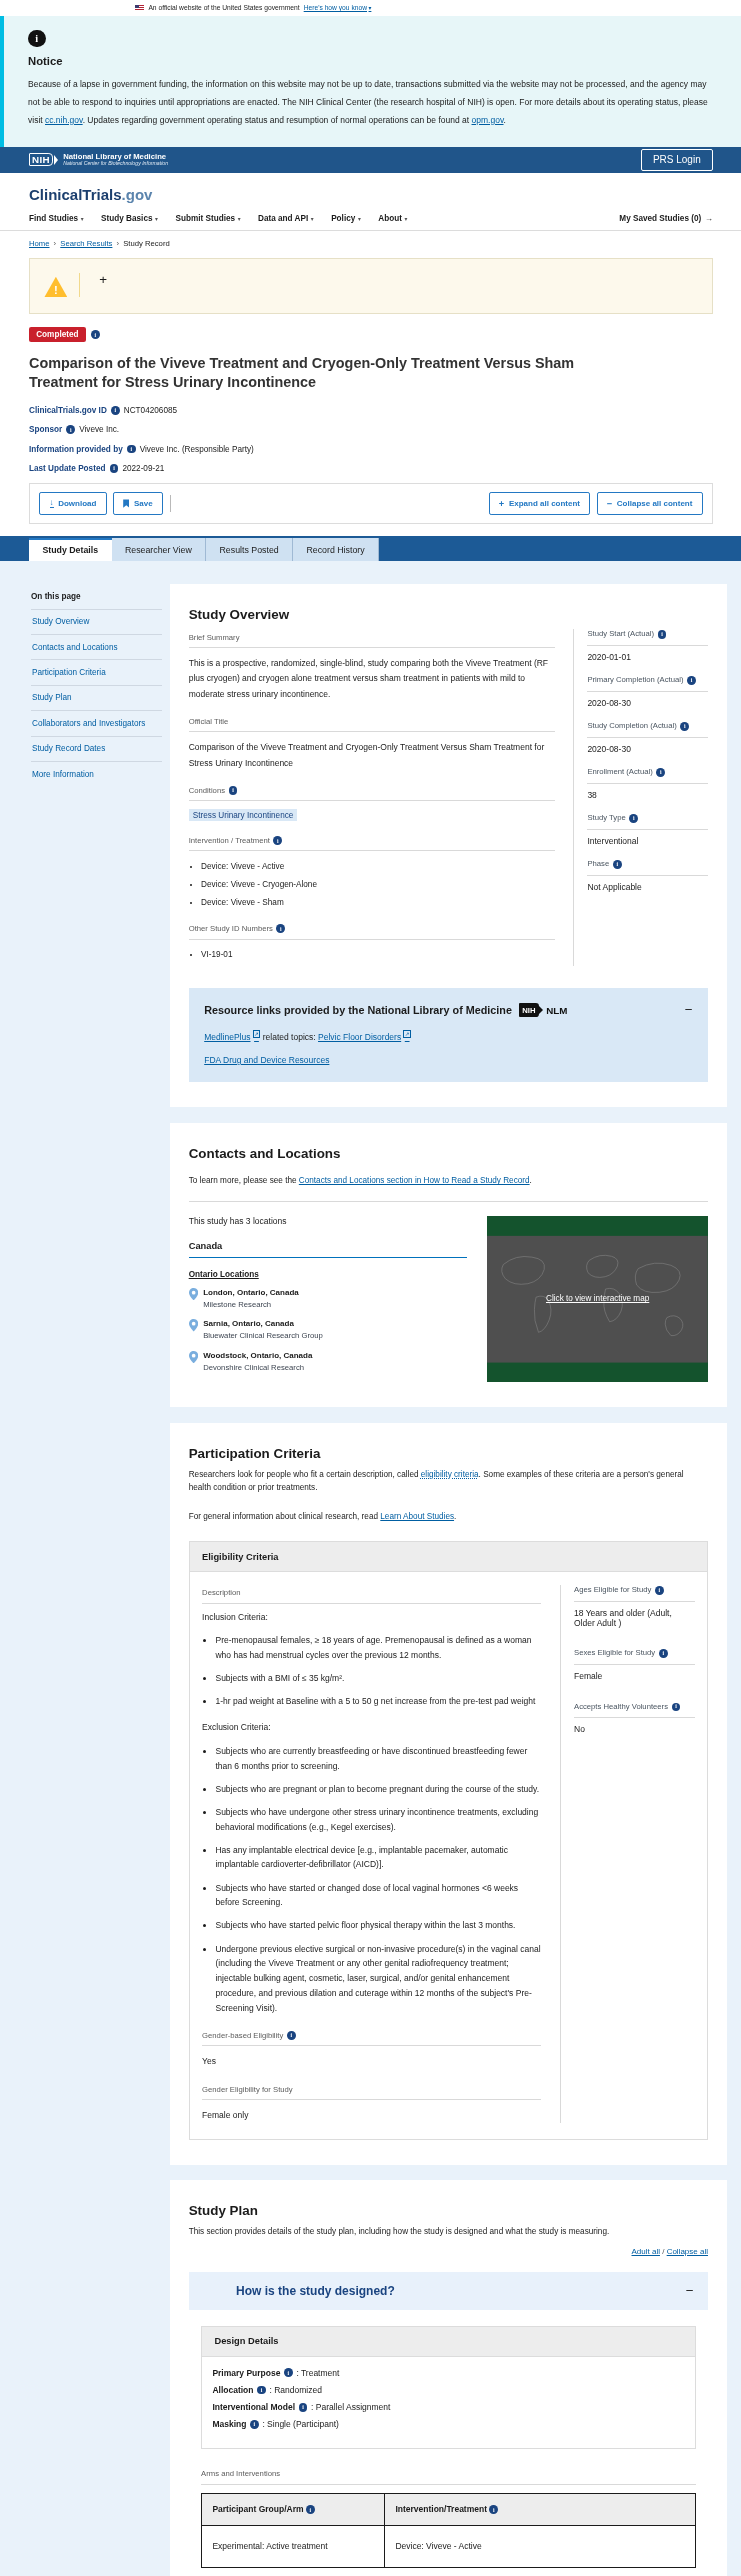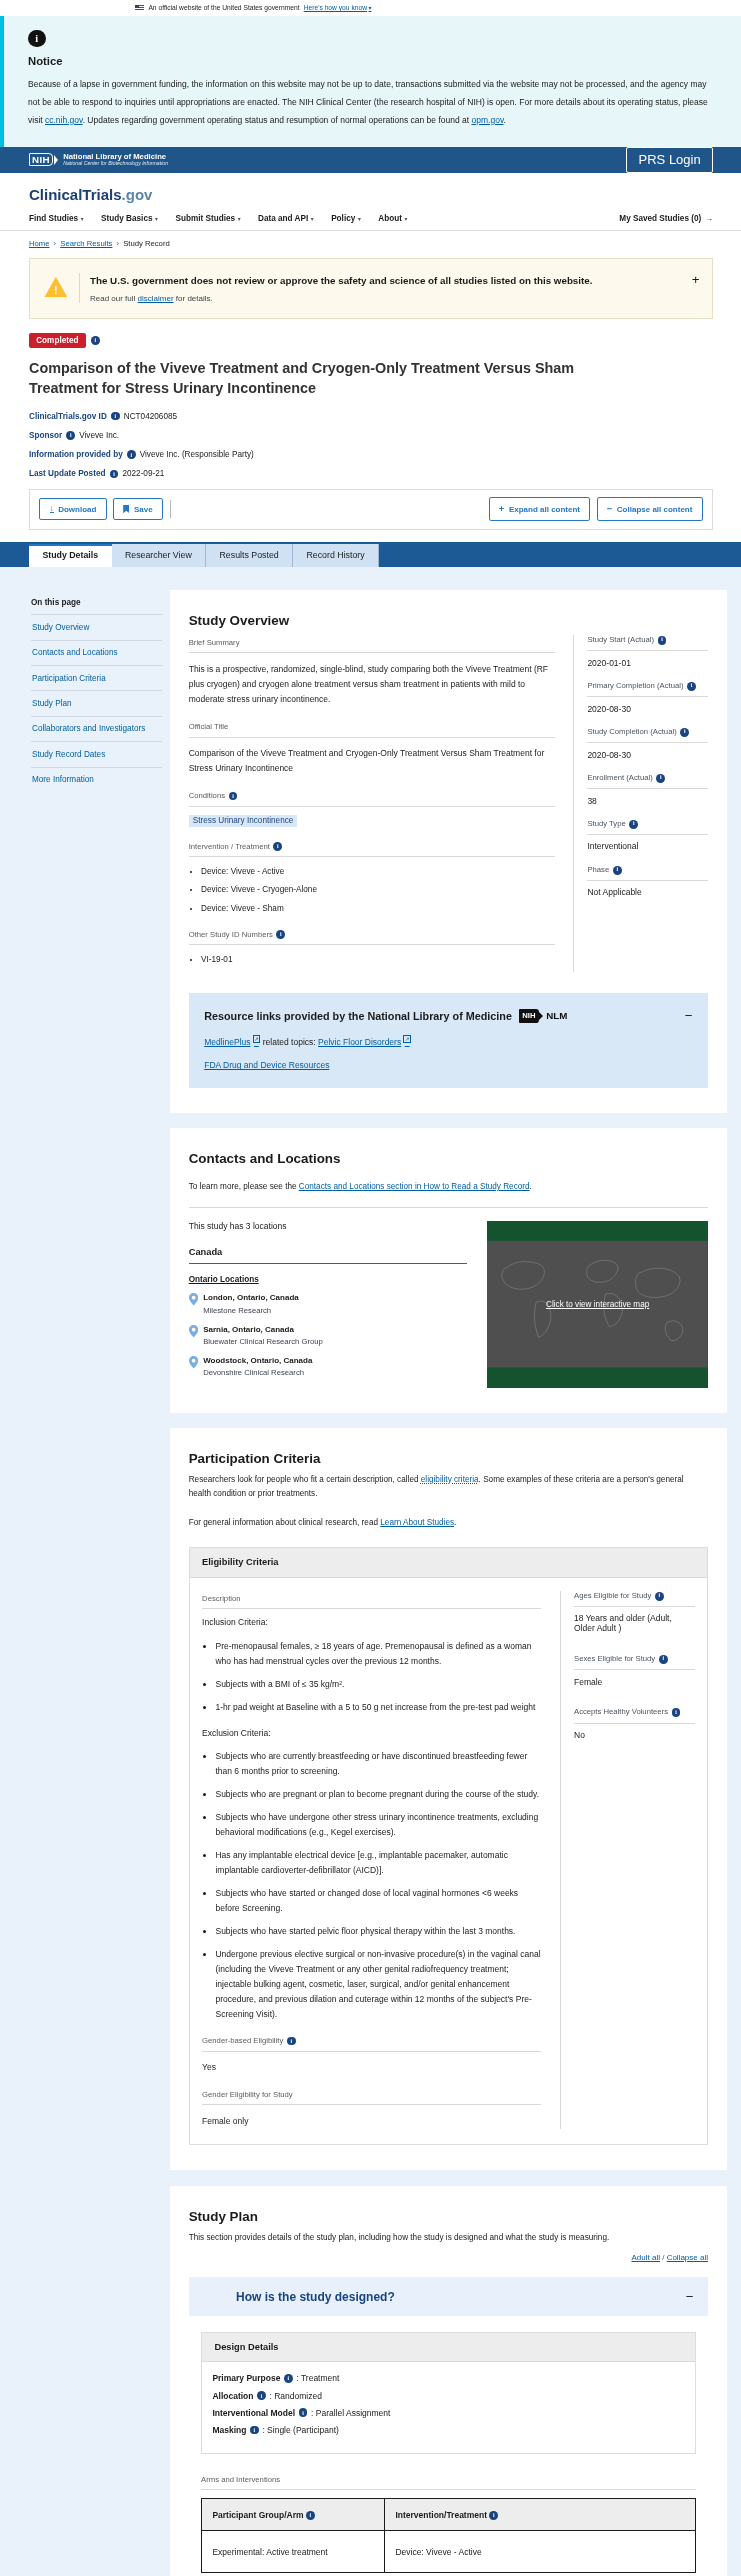--- a/index.html
+++ b/index.html
@@ -21,21 +21,21 @@
   .notice-body { font-size:8.5px; line-height:2.1; max-width:716px; }
 
   
   .nlm-bar { background:#20558a; height:26px; display:flex; align-items:center; padding:0 29px; color:#fff; }
   .nih-mark { display:flex; align-items:center; gap:1px; margin-right:5.2px; }
   .nih-box { font-weight:bold; font-size:9.8px; letter-spacing:0.3px; border:1px solid #fff; padding:0 2.1px; border-radius:1px 4.1px 4.1px 1px; }
   .nih-chev { width:0; height:0; border-top:5.7px solid transparent; border-bottom:5.7px solid transparent; border-left:4.6px solid #fff; }
   .nlm-names { line-height:1.15; }
   .nlm-org { font-size:7.7px; font-weight:bold; }
   .nlm-sub { font-size:5.2px; font-style:italic; color:#dfe9f3; }
-  .prs-login { margin-left:auto; border:0.5px solid #fff; border-radius:2px; padding:4.6px 11.3px; font-size:13px; color:#fff; background:transparent; cursor:pointer; }
+  .prs-login { margin-left:auto; border:0.5px solid #fff; border-radius:2px; padding:4.6px 11.3px; font-size:10px; color:#fff; background:transparent; cursor:pointer; }
 
   
   .site-header { padding:13.4px 29px 0 29px; border-bottom:0.5px solid #dcdcdc; }
   .brand { font-size:15px; font-weight:bold; color:#1c3f6e; }
   .brand .gov { color:#5b84ad; font-weight:bold; }
   .nav-row { display:flex; align-items:center; margin-top:10.3px; padding-bottom:7.2px; }
   .nav-item { font-size:8.2px; font-weight:600; color:#1b1b1b; margin-right:17.5px; cursor:pointer; }
   .nav-item::after { content:"▾"; font-size:5.7px; color:#555; margin-left:2.6px; }
   .saved { margin-left:auto; font-size:8.2px; font-weight:600; color:#1b1b1b; cursor:pointer; }
   .saved::after { content:"→"; margin-left:3.6px; color:#1b1b1b; }
@@ -206,24 +206,20 @@
   <a>Home</a>
   <span class="crumb-sep"></span>
   <a>Search Results</a>
   <span class="crumb-sep"></span>
   <span class="crumb-current">Study Record</span>
 </div>
 
 <div class="warning">
   <span class="warn-tri"></span>
   <span class="warn-divider"></span>
-  <div class="warn-body">
-    <div class="warn-title">The U.S. government does not review or approve the safety and science of all studies listed on this website.</div>
-    <div class="warn-sub"><span>Read our full </span><a>disclaimer</a><span> for details.</span></div>
-  </div>
   <span class="warn-plus"></span>
 </div>
 
 <div class="study-head">
   <div class="status-row">
     <span class="badge-completed">Completed</span>
     <span class="ii"></span>
   </div>
   <h1 class="page-title">Comparison of the Viveve Treatment and Cryogen-Only Treatment Versus Sham Treatment for Stress Urinary Incontinence</h1>
   <div class="meta-row">

